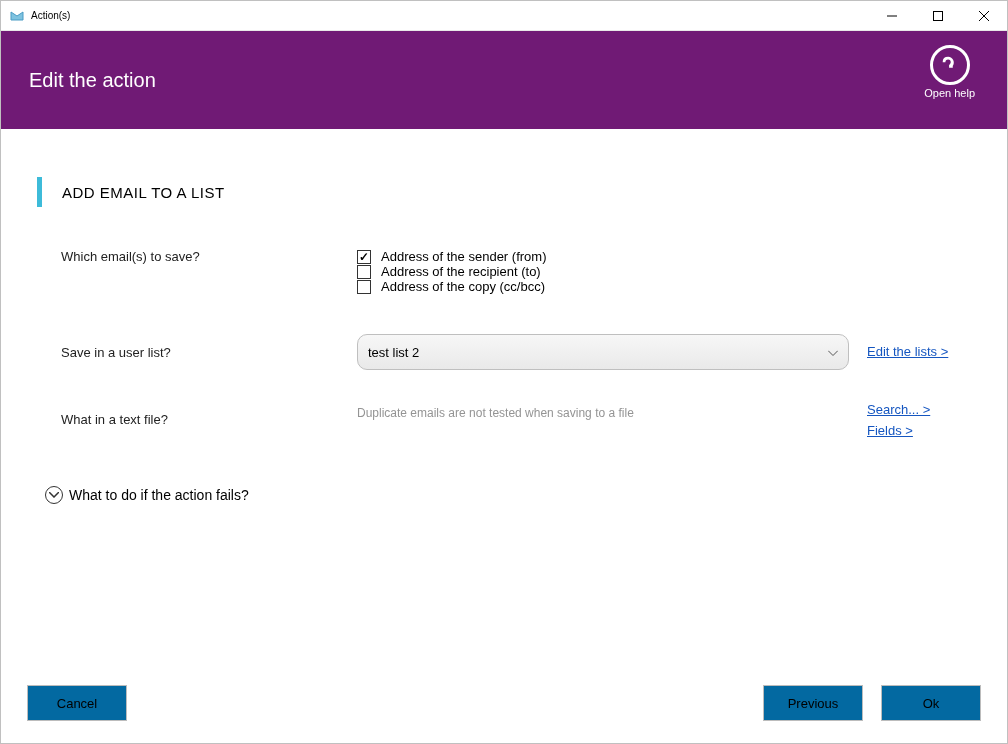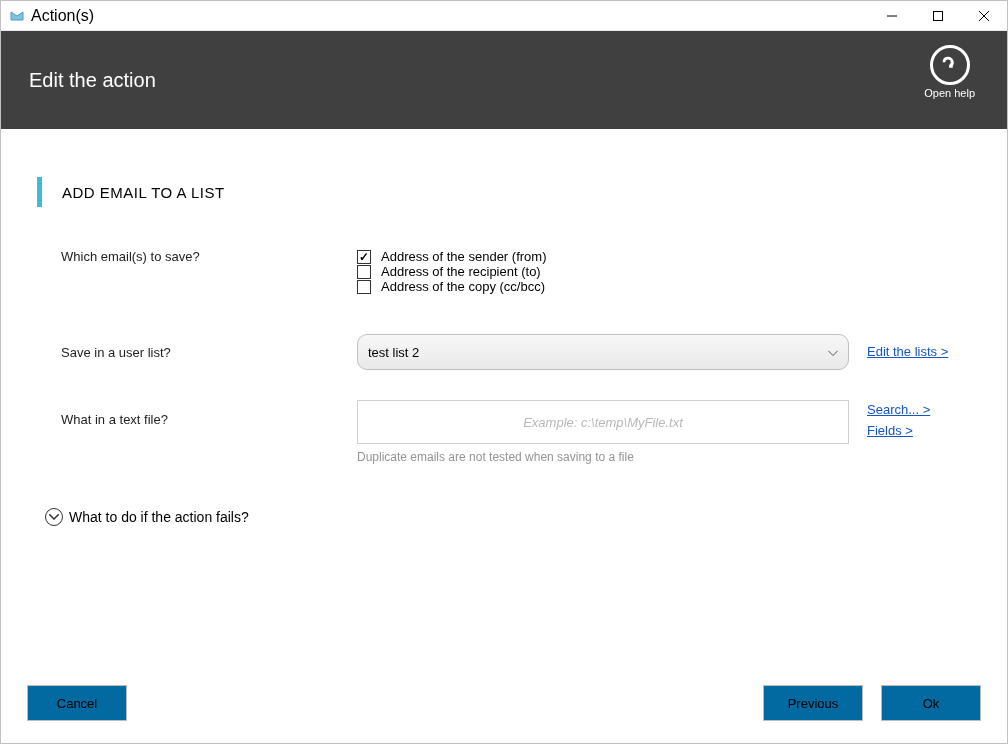--- a/index.html
+++ b/index.html
@@ -1,25 +1,25 @@
 <!DOCTYPE html>
 <html><head>
   <meta charset="utf-8">
   <style>
     * { box-sizing: border-box; margin: 0; padding: 0; font-family: "Segoe UI", Tahoma, sans-serif; }
     body { width: 1008px; height: 744px; background: #fff; overflow: hidden; display: flex; flex-direction: column; border: 1px solid #c0c0c0; }
 
     .titlebar { height: 30px; background: #fff; display: flex; align-items: center; padding-left: 8px; border-bottom: 1px solid #e8e8e8; }
     .titlebar .app-icon { width: 16px; height: 16px; margin-right: 6px; display: flex; align-items: center; justify-content: center; }
-    .titlebar .title { font-size: 16px; color: #000; }
+    .titlebar .title { font-size: 10px; color: #000; }
     .titlebar .spacer { flex: 1; }
     .win-btn { width: 46px; height: 30px; display: flex; align-items: center; justify-content: center; }
     .win-btn svg { width: 10px; height: 10px; }
 
-    .header { background: #404040; height: 98px; display: flex; align-items: center; padding: 0 28px; position: relative; }
+    .header { background: #701a75; height: 98px; display: flex; align-items: center; padding: 0 28px; position: relative; }
     .header .header-title { color: #fff; font-size: 20px; font-weight: 400; }
     .help-box { position: absolute; right: 32px; top: 14px; text-align: center; color: #fff; }
     .help-box .circle { width: 40px; height: 40px; border: 3px solid #fff; border-radius: 50%; display: flex; align-items: center; justify-content: center; margin: 0 auto 2px; }
     .help-box .help-text { font-size: 11px; }
 
     .content { flex: 1; padding: 48px 36px 0 36px; overflow: auto; }
 
     .section-head { display: flex; align-items: center; margin-bottom: 42px; }
     .accent-bar { width: 5px; height: 30px; background: #3dbbd9; margin-right: 20px; }
     .section-head h2 { font-size: 15px; font-weight: 400; letter-spacing: .5px; }
@@ -136,21 +136,20 @@
         </div>
       </div>
       <div class="form-side">
         <a class="link">Edit the lists &gt;</a>
       </div>
     </div>
 
     <div class="form-row" style="margin-top:30px;">
       <div class="form-label" style="padding-top:12px;">What in a text file?</div>
       <div class="form-field">
-        <input class="text-input" placeholder="Example: c:\temp\MyFile.txt" style="">
         <div class="hint">Duplicate emails are not tested when saving to a file</div>
       </div>
       <div class="form-side">
         <a class="link">Search... &gt;</a>
         <a class="link">Fields &gt;</a>
       </div>
     </div>
 
   </div>
 

